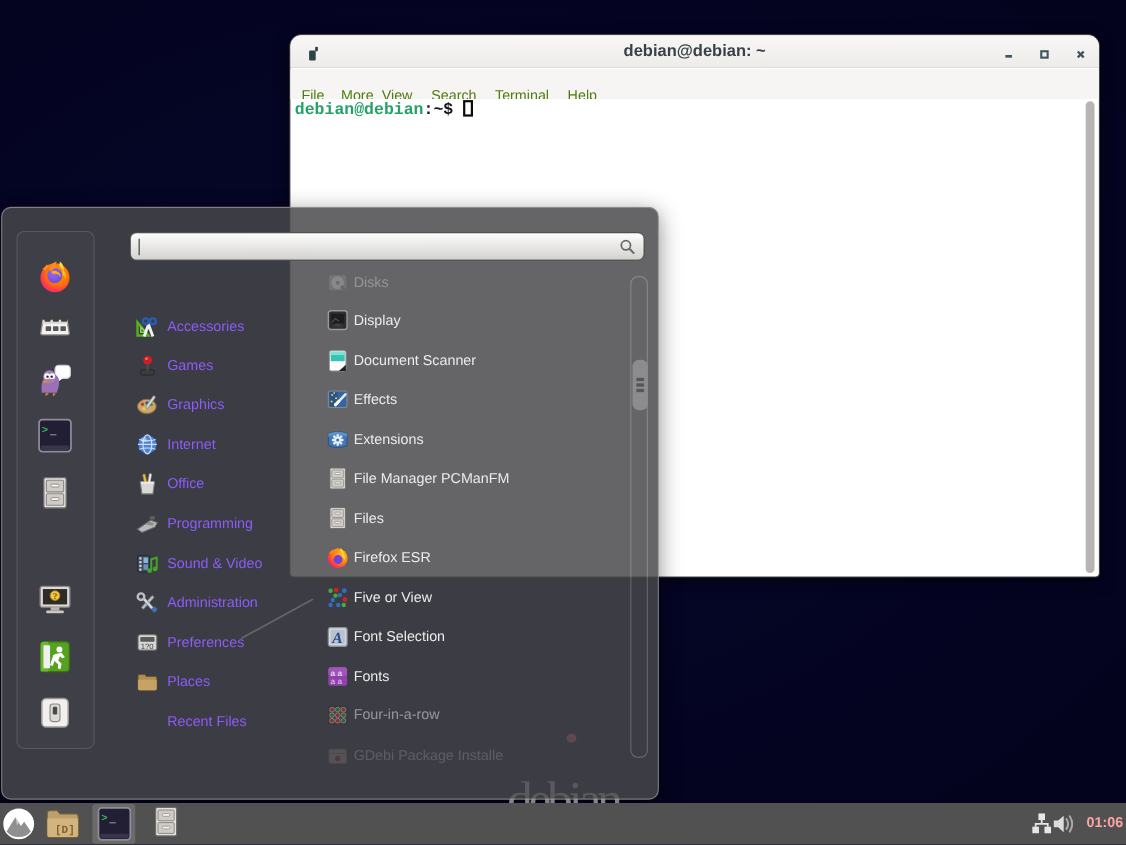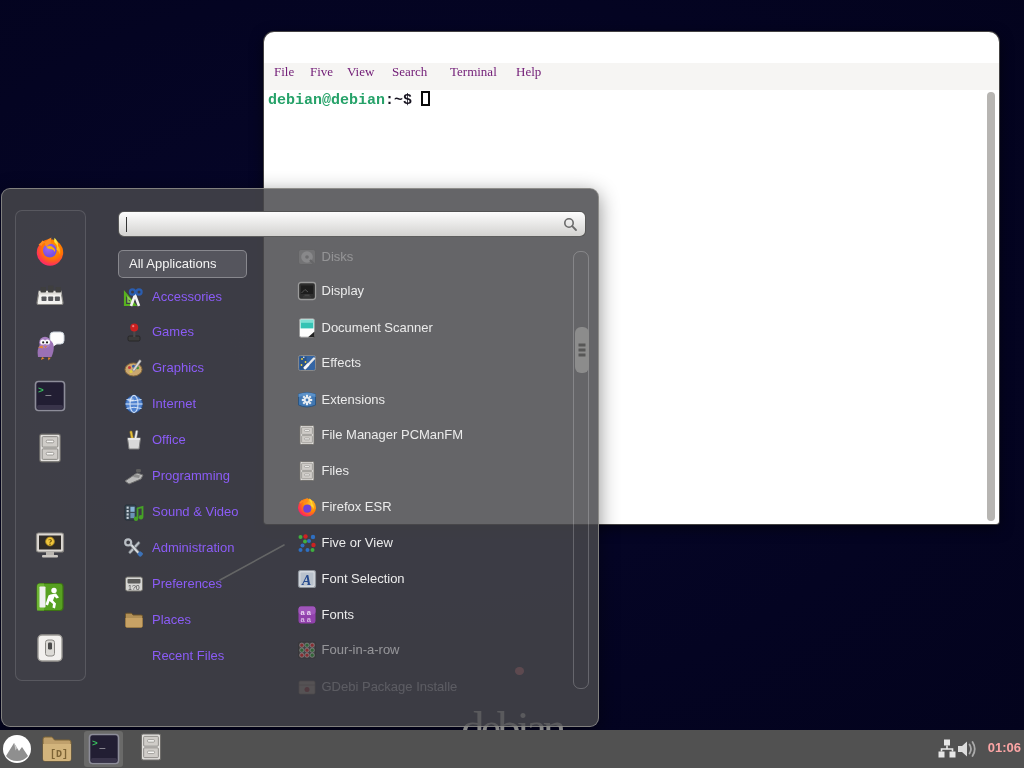--- a/index.html
+++ b/index.html
@@ -16,21 +16,21 @@
   
   #term { position:absolute; left:264px; top:32px; width:735px; height:492px;
     border-radius:10px 10px 3px 3px; background:#ffffff;
     box-shadow:0 0 0 1px rgba(80,78,74,0.85), 0 4px 14px rgba(0,0,0,0.55); }
   #ttitle { position:absolute; left:0; top:0; right:0; height:30px;
     background:linear-gradient(#f8f7f6,#eeece9); border-radius:10px 10px 0 0;
     border-bottom:1px solid #dedad5; }
   #ttext { position:absolute; left:0; right:0; top:6px; text-align:center;
     font-size:15px; font-weight:bold; color:#384149; }
   #tmenu { position:absolute; left:0; top:31px; right:0; height:27px; background:#f6f5f3; }
-  .mi { position:absolute; top:1px; font-size:13px; color:#701a75;font-family:Liberation Serif, serif; }
+  .mi { position:absolute; top:16px; font-size:13px; color:#4d7c0f; }
   #tbody { position:absolute; left:1px; top:58px; right:1px; bottom:1px; background:#fff; }
   #prompt { position:absolute; left:3px; top:1px; font-family:"Liberation Mono",monospace;
     font-size:15px; font-weight:bold; white-space:pre; }
   #cursor { display:inline-block; width:9px; height:15px; border:2px solid #0a0a0a;
     vertical-align:-2px; }
   #tscroll { position:absolute; right:3px; top:2px; bottom:2px; width:8px;
     background:#b7b5b2; border-radius:5px; }
   
   #menu { position:absolute; left:1px; top:188px; width:598px; height:539px;
     background:rgba(72,72,75,0.84); border:1px solid rgba(158,156,153,0.7);
@@ -62,23 +62,35 @@
   #panel { position:absolute; left:0; top:730px; width:1024px; height:38px;
     background:#515151; }
   #clock { position:absolute; right:3px; top:10px; font-size:13px; font-weight:bold; color:#fca5a5; }
 </style>
 </head>
 <body>
 <div id="wall"></div>
 <div id="wallmark">debian</div>
 <div id="walldot"></div>
 <div id="term">
+  <div id="ttitle">
+    <div id="ttext">debian@debian: ~</div>
+    <svg style="position:absolute;left:15px;top:10px" width="12" height="14" viewBox="0 0 12 14">
+        <rect x="2" y="4" width="6" height="9" rx="1" fill="#2f4049"></rect>
+        <rect x="7.5" y="0.5" width="2.5" height="4" rx="0.8" fill="#2f4049"></rect>
+      </svg>
+    <svg style="position:absolute;left:646px;top:0" width="88" height="30" viewBox="0 0 88 30">
+      <rect x="4" y="18" width="6" height="2.4" fill="#3c5560"></rect>
+      <rect x="36.6" y="14.6" width="5.8" height="5.8" fill="none" stroke="#3c5560" stroke-width="1.9"></rect>
+      <path d="M69.8 14.8 L75.2 20.2 M75.2 14.8 L69.8 20.2" stroke="#3c5560" stroke-width="2.1"></path>
+    </svg>
+  </div>
   <div id="tmenu">
     <span class="mi" style="left:10px">File</span>
-    <span class="mi" style="left:46px">Five</span>
+    <span class="mi" style="left:46px">More</span>
     <span class="mi" style="left:83px">View</span>
     <span class="mi" style="left:128px">Search</span>
     <span class="mi" style="left:186px">Terminal</span>
     <span class="mi" style="left:252px">Help</span>
   </div>
   <div id="tbody">
     <div id="prompt"><span style="color:#26a269">debian@debian</span><span style="color:#171421">:~$ </span><span id="cursor"></span></div>
     <div id="tscroll"></div>
   </div>
 </div>
@@ -170,21 +182,20 @@
           <rect x="14" y="10.5" width="4" height="7" rx="1.2" fill="#4a4a4a"></rect>
         </svg></span>
 </div>
   <div id="search">
     <div id="caret"></div>
     <svg id="mag" viewBox="0 0 15 15">
         <circle cx="6" cy="6" r="4.2" fill="none" stroke="#6a6a6a" stroke-width="1.6"></circle>
         <line x1="9.2" y1="9.2" x2="13" y2="13" stroke="#6a6a6a" stroke-width="1.8" stroke-linecap="round"></line>
       </svg>
   </div>
-  <div id="allapps">All Applications</div>
   <div id="CATS">
 <div class="cat" style="top:95.5px">
         <span class="ci"><svg width="22" height="22" viewBox="0 0 22 22">
             <polygon points="2,19 2,7 12,19" fill="none" stroke="#57b11e" stroke-width="2.2"></polygon>
             <polygon points="5,16 5,11.5 9.5,16" fill="none" stroke="#8ed058" stroke-width="1.4"></polygon>
             <path d="M8 20 L12 9 L16 20" fill="none" stroke="#f2f2f2" stroke-width="2.6"></path>
             <circle cx="9.5" cy="6" r="2.6" fill="none" stroke="#2a5db0" stroke-width="2.2"></circle>
             <circle cx="16" cy="6" r="2.6" fill="none" stroke="#2a5db0" stroke-width="2.2"></circle>
           </svg></span>
         <span class="ct">Accessories</span>

